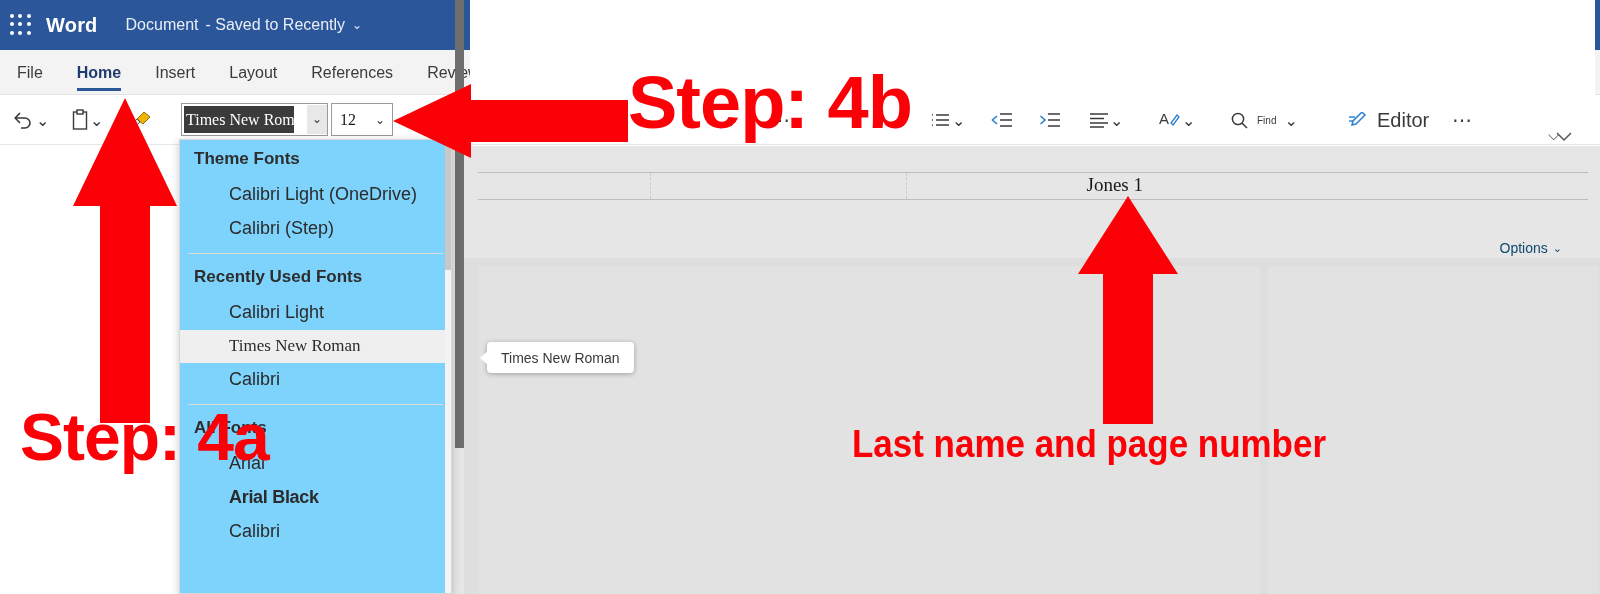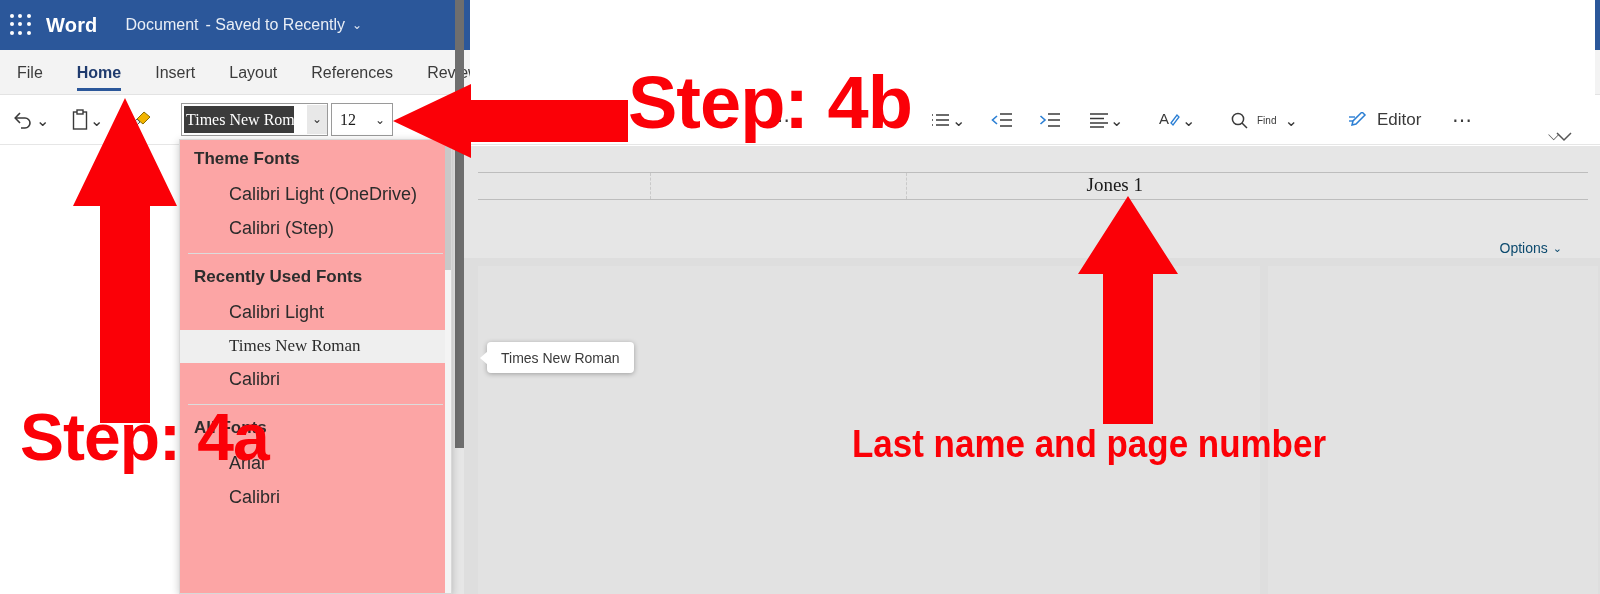--- a/index.html
+++ b/index.html
@@ -118,21 +118,21 @@
     position:absolute; left:478px; top:266px; width:782px; height:328px; background:#e2e2e2;
   }
   .body-page2{
     position:absolute; left:1268px; top:266px; width:330px; height:328px; background:#e2e2e2;
   }
   .docbg-strip{ position:absolute; left:464px; top:258px; width:1136px; height:336px; background:#dedede;}
 
   
   .fontmenu{
     position:absolute; left:179px; top:139px; width:273px; height:455px;
-    background:#fca5a5; border:1px solid #d8d8d8;
+    background:#7dd3fc; border:1px solid #d8d8d8;
     box-shadow:0 2px 8px rgba(0,0,0,.22);
     overflow:hidden; z-index:30;
   }
   .fm-head{ font-size:17px; font-weight:bold; color:#2d2d2d; padding:9px 0 9px 14px; }
   .fm-item{ font-size:18px; color:#2b2b2b; padding:6px 0 7px 49px; white-space:nowrap; }
   .fm-item.hl{ background:#efefef; }
   .fm-div{ height:1px; background:#dcdcdc; margin:7px 8px 4px 8px; }
   .f-serif{ font-family:"Liberation Serif", serif; font-size:17px;}
   .f-black{ font-weight:bold; letter-spacing:-.3px;}
   .fm-scroll{ position:absolute; right:0; top:0; width:6px; height:455px; background:#f4f4f4;}
@@ -355,21 +355,21 @@
   <span class="dd">⌄</span>
 </div>
 <div class="ti" style="left:1346px;gap:9px">
   <svg width="22" height="22" viewBox="0 0 22 22">
       <path d="M16 3l3 3-9 9-4 1 1-4z" fill="none" stroke="#2b7fd4" stroke-width="1.5"></path>
       <g stroke="#2b7fd4" stroke-width="1.4">
         <line x1="3" y1="8" x2="9" y2="8"></line>
         <line x1="3" y1="12" x2="7" y2="12"></line>
       </g>
     </svg>
-  <span style="font-size:17px">Editor</span>
+  <span style="font-size:20px">Editor</span>
 </div>
 <div class="ti" style="left:1452px">
   <span style="font-size:20px;color:#3a3a3a;letter-spacing:2px">⋯</span>
 </div>
 <div class="ti" style="left:1548px;top:110px">
   <span style="font-size:15px;color:#555">⌵</span>
 </div>
 <div class="ti" style="left:1556px;top:112px">
   <svg width="16" height="10" viewBox="0 0 16 10">
       <path d="M1 1l7 7 7-7" fill="none" stroke="#555" stroke-width="1.5"></path>
@@ -404,20 +404,21 @@
   <div class="fm-item">Calibri Light (OneDrive)</div>
   <div class="fm-item">Calibri (Step)</div>
   <div class="fm-div"></div>
   <div class="fm-head">Recently Used Fonts</div>
   <div class="fm-item">Calibri Light</div>
   <div class="fm-item hl f-serif">Times New Roman</div>
   <div class="fm-item">Calibri</div>
   <div class="fm-div"></div>
   <div class="fm-head">All Fonts</div>
   <div class="fm-item">Arial</div>
+  <div class="fm-item f-black">Arial Black</div>
   <div class="fm-item">Calibri</div>
   <div class="fm-scroll">
       <i></i>
     </div>
 </div>
 
 <div class="tooltip">Times New Roman</div>
 
 <svg class="arrow-up-left" viewBox="0 0 104 325">
   <polygon points="52,0 104,108 77,108 77,325 27,325 27,108 0,108" fill="#fb0007"></polygon>

